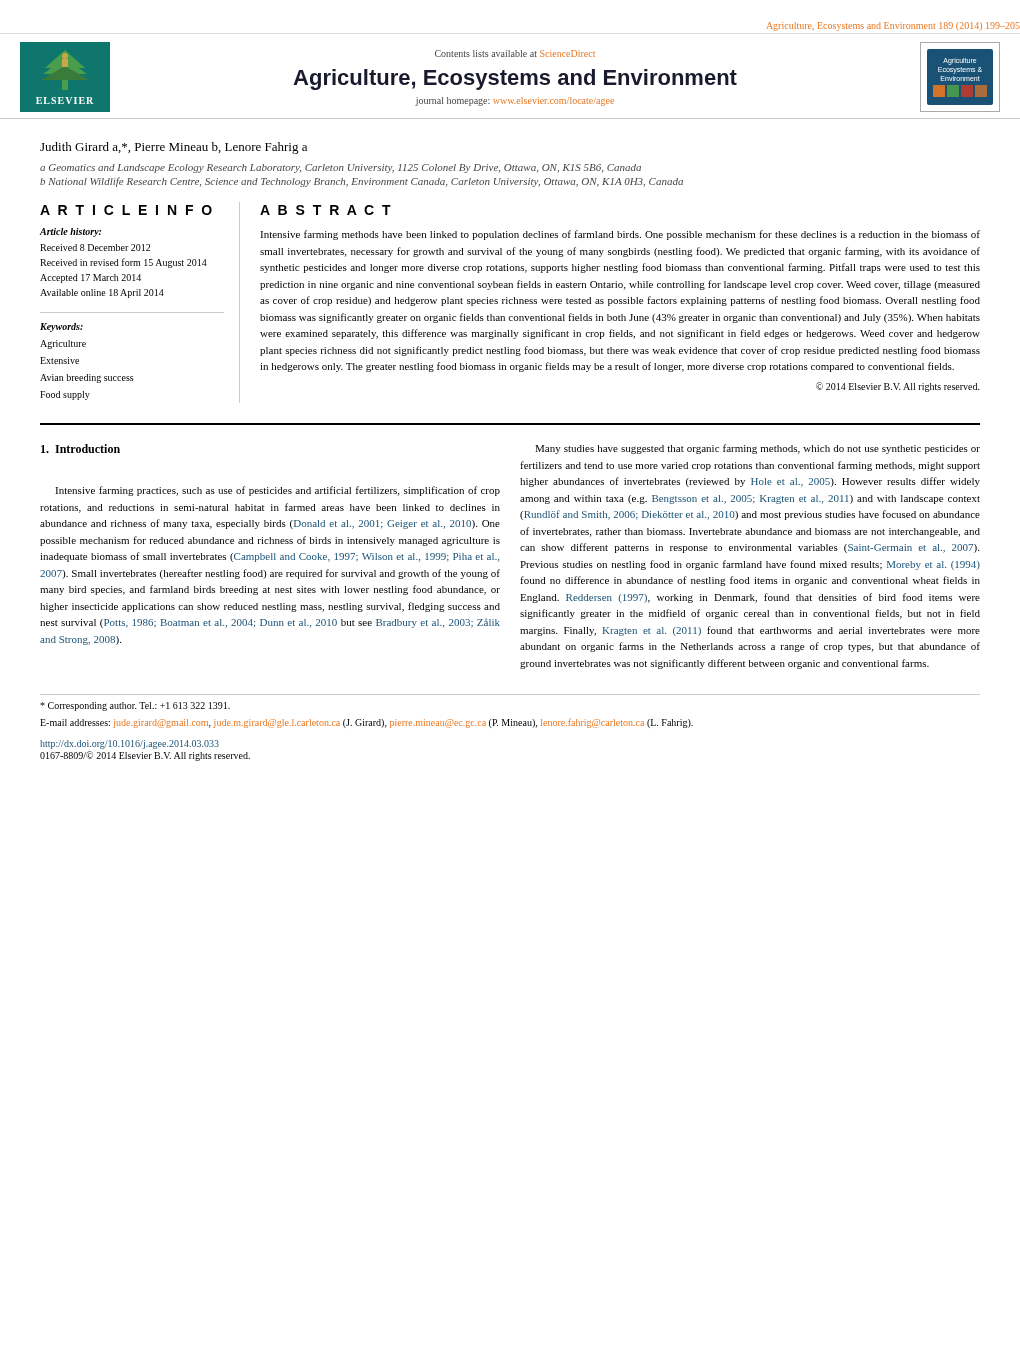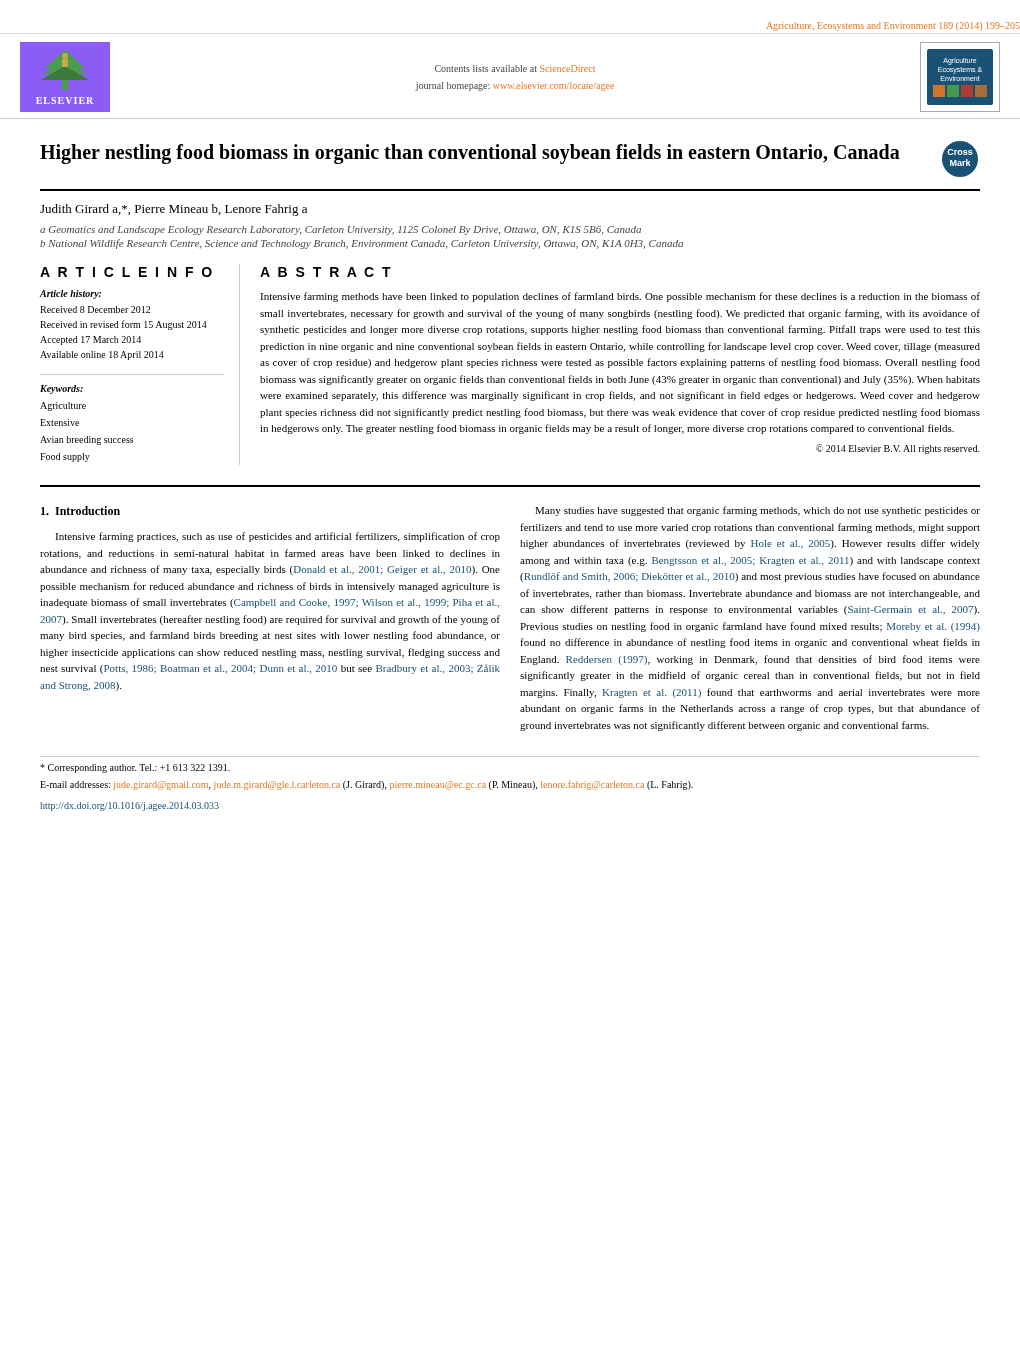--- a/index.html
+++ b/index.html
@@ -198,21 +198,21 @@
     .body-left, .body-right {
       flex: 1;
       font-size: 11px;
       line-height: 1.5;
       text-align: justify;
       color: #000;
     }
     .section-title {
       font-size: 12px;
       font-weight: bold;
-      margin-bottom: 8px;
+      margin-bottom: 24px;
     }
     .section-number {
       font-size: 12px;
       font-weight: bold;
     }
     .body-para {
       margin-bottom: 8px;
       text-indent: 15px;
     }
     .ref-link {
@@ -238,21 +238,21 @@
       margin-top: 8px;
       font-size: 10px;
       color: #1a5276;
     }
     .doi-link {
       color: #1a5276;
       text-decoration: none;
     }
     
     .elsevier-container {
-      background: #8b5cf6;
+      background: #0f766e;
       width: 90px;
       height: 70px;
       display: flex;
       flex-direction: column;
       align-items: center;
       justify-content: center;
     }
   </style>
 </head>
 <body>
@@ -278,20 +278,21 @@
         <rect x="27" y="11" width="6" height="8" fill="#c9a84c"></rect>
       </svg>
       <div class="elsevier-text">ELSEVIER</div>
     </div>
 
     <div class="journal-center">
       <div class="contents-available">
         <span>Contents lists available at</span>
         <a href="#" class="science-direct-link">ScienceDirect</a>
       </div>
+      <div class="journal-title">Agriculture, Ecosystems and Environment</div>
       <div class="journal-homepage">
         <span>journal homepage:</span>
         <a href="#" class="ref-link-orange">www.elsevier.com/locate/agee</a>
       </div>
     </div>
 
     <div class="journal-logo-right">
       <svg width="70" height="60" viewBox="0 0 70 60">
         <rect x="2" y="2" width="66" height="56" fill="#1a5276" rx="2"></rect>
         <text x="35" y="16" text-anchor="middle" fill="white" font-size="7" font-family="Arial">Agriculture</text>
@@ -301,31 +302,20 @@
         <rect x="8" y="38" width="12" height="12" fill="#e87722" opacity="0.9"></rect>
         <rect x="22" y="38" width="12" height="12" fill="#4a9d4a" opacity="0.9"></rect>
         <rect x="36" y="38" width="12" height="12" fill="#c0392b" opacity="0.9"></rect>
         <rect x="50" y="38" width="12" height="12" fill="#e87722" opacity="0.7"></rect>
       </svg>
     </div>
   </div>
 
   <div class="article-content">
 
-    <div class="article-title-section">
-      <div class="article-title">Higher nestling food biomass in organic than conventional soybean fields in eastern Ontario, Canada</div>
-
-      <div class="crossmark-badge">
-        <svg width="40" height="40" viewBox="0 0 40 40">
-          <circle cx="20" cy="20" r="18" fill="#1a5276"></circle>
-          <text x="20" y="16" text-anchor="middle" fill="white" font-size="9" font-family="Arial" font-weight="bold">Cross</text>
-          <text x="20" y="27" text-anchor="middle" fill="white" font-size="9" font-family="Arial" font-weight="bold">Mark</text>
-        </svg>
-      </div>
-    </div>
 
     <div class="authors">
       <span>Judith Girard a,*, Pierre Mineau b, Lenore Fahrig a</span>
     </div>
     <div class="affiliation">a Geomatics and Landscape Ecology Research Laboratory, Carleton University, 1125 Colonel By Drive, Ottawa, ON, K1S 5B6, Canada</div>
     <div class="affiliation">b National Wildlife Research Centre, Science and Technology Branch, Environment Canada, Carleton University, Ottawa, ON, K1A 0H3, Canada</div>
 
     <div class="two-col">
 
       <div class="left-col">
@@ -382,17 +372,18 @@
         <div class="footnote-line">* Corresponding author. Tel.: +1 613 322 1391.</div>
         <div class="footnote-line">
           <span>E-mail addresses:</span>
           <a href="#" class="ref-link-orange">jude.girard@gmail.com</a>, 
           <a href="#" class="ref-link-orange">jude.m.girard@gle.l.carleton.ca</a>
           (J. Girard), <a href="#" class="ref-link-orange">pierre.mineau@ec.gc.ca</a> (P. Mineau), <a href="#" class="ref-link-orange">lenore.fahrig@carleton.ca</a> (L. Fahrig).
         </div>
         <div class="doi-section">
           <a href="#" class="doi-link">http://dx.doi.org/10.1016/j.agee.2014.03.033</a>
         </div>
+        <div class="footnote-line">0167-8809/© 2014 Elsevier B.V. All rights reserved.</div>
       </div>
     </div>
 
   </div>
 </div>
 
 </body></html>

